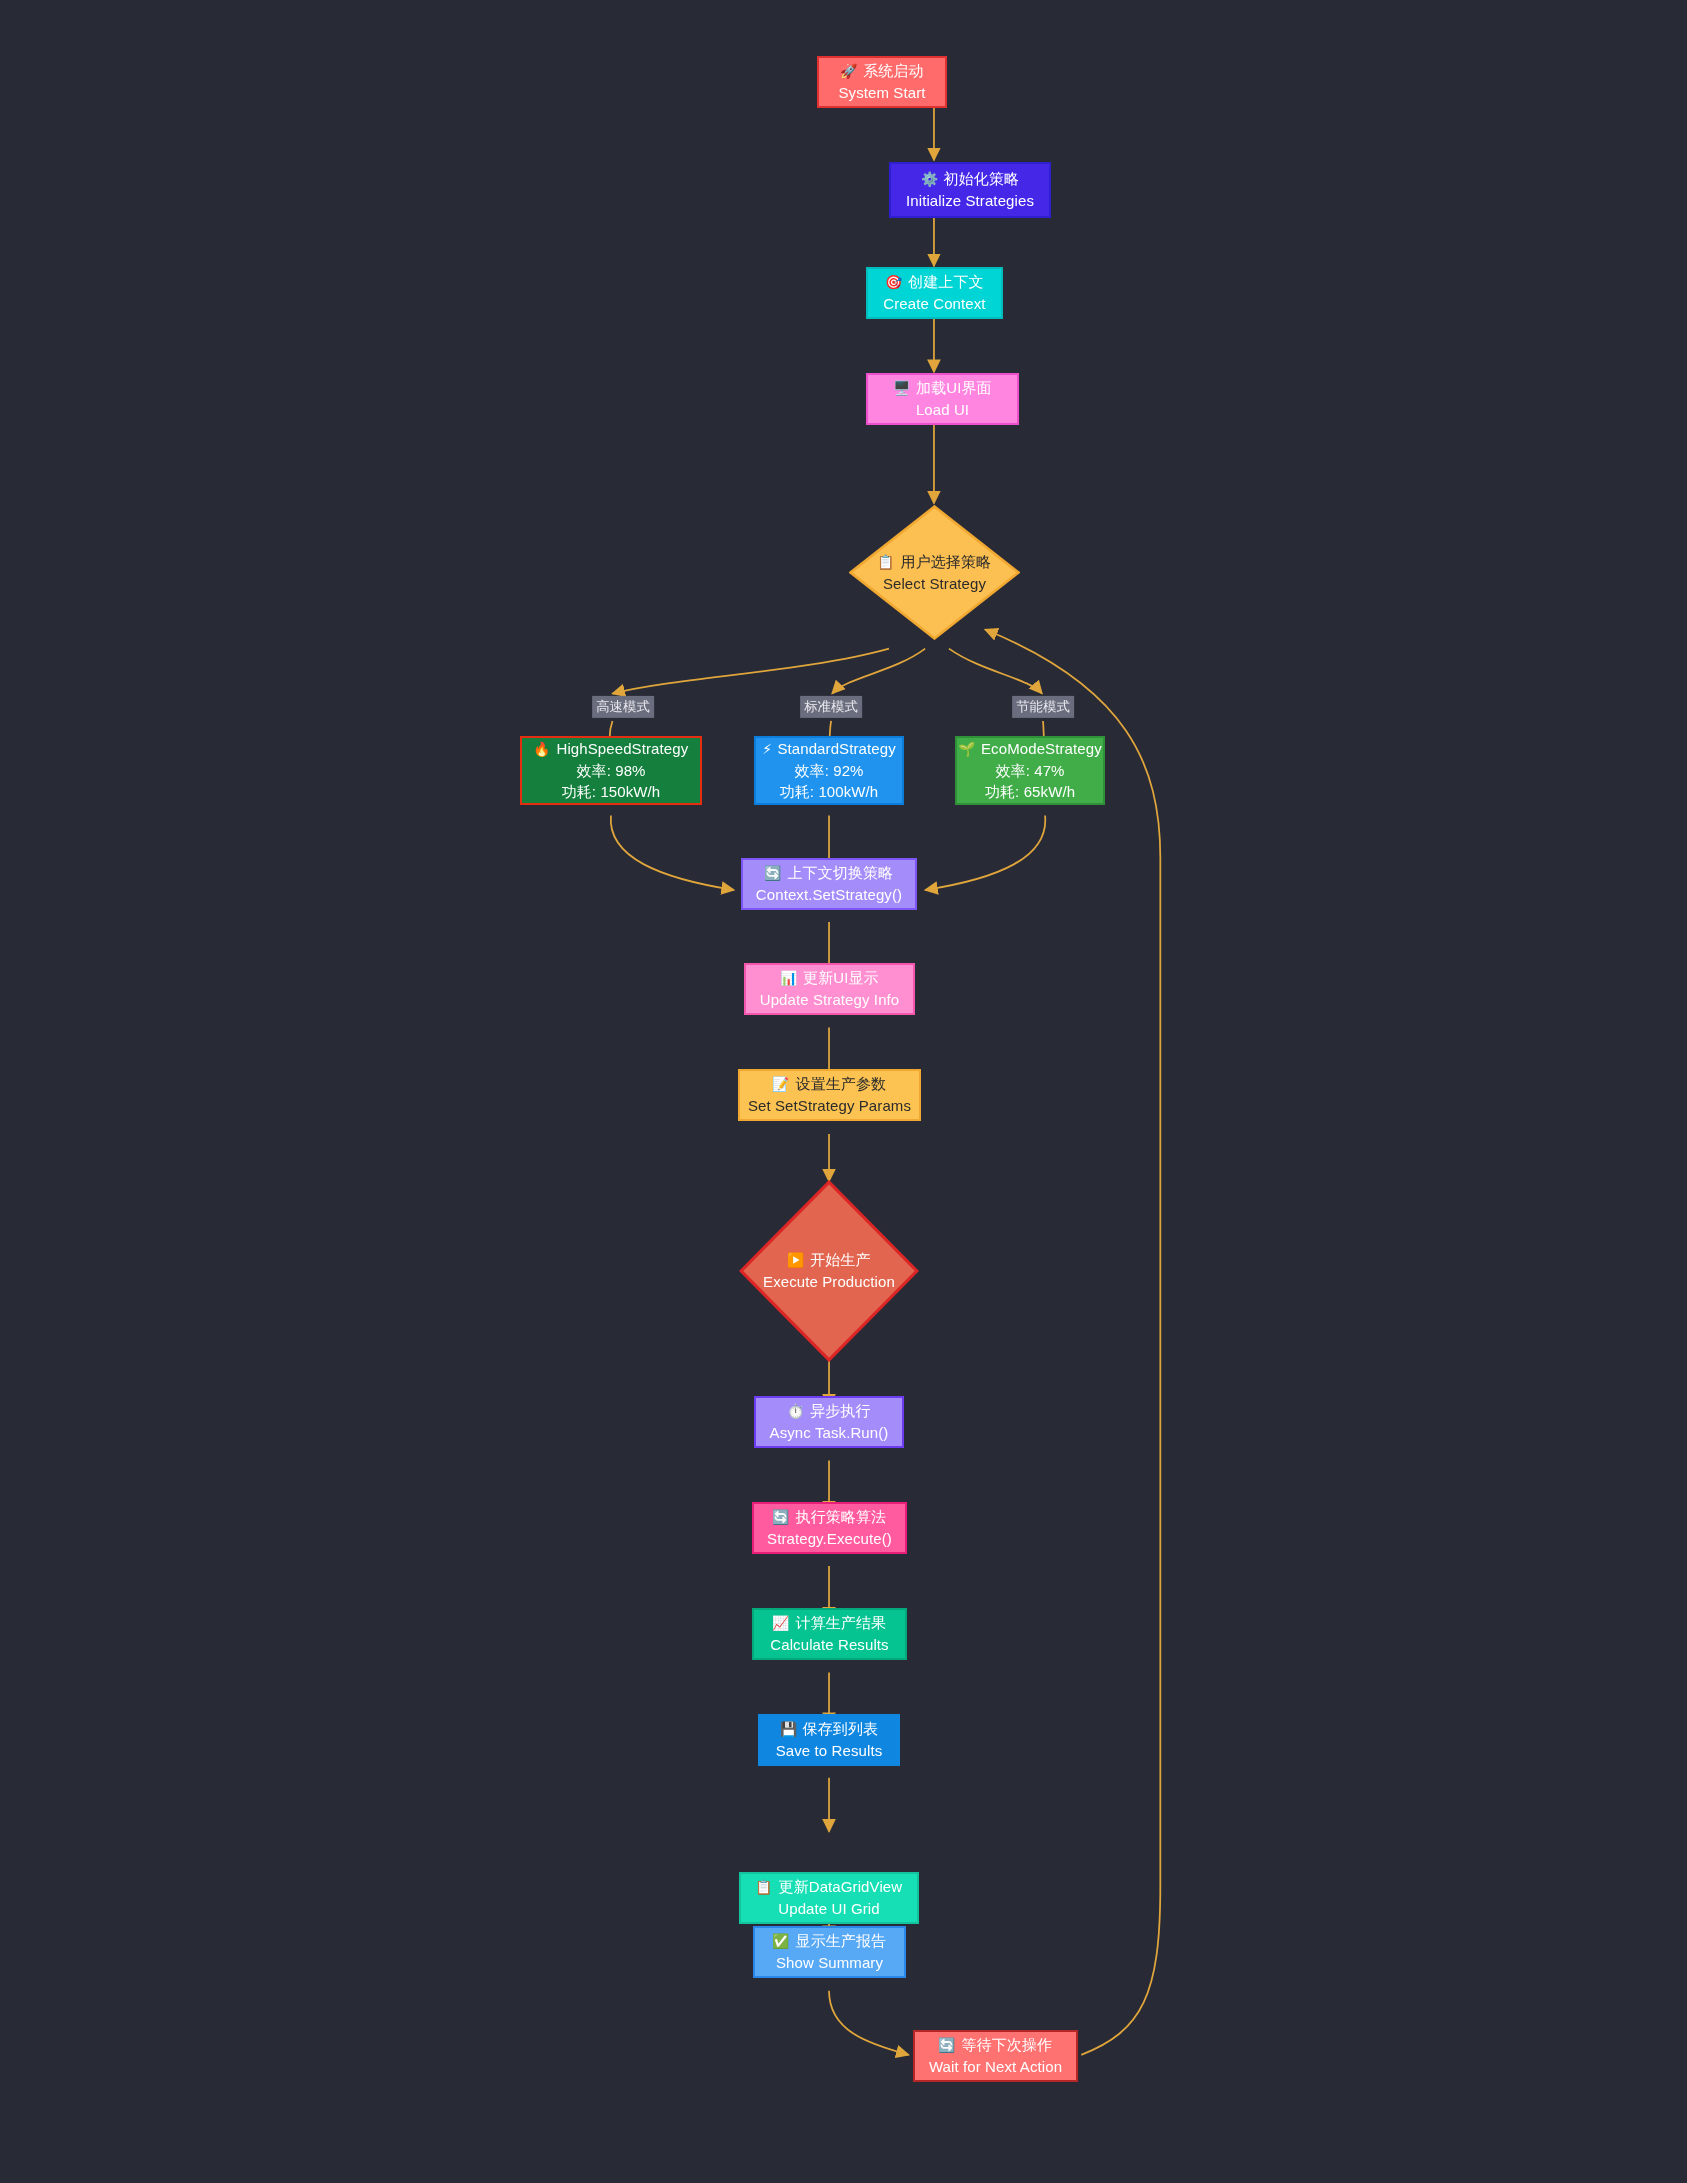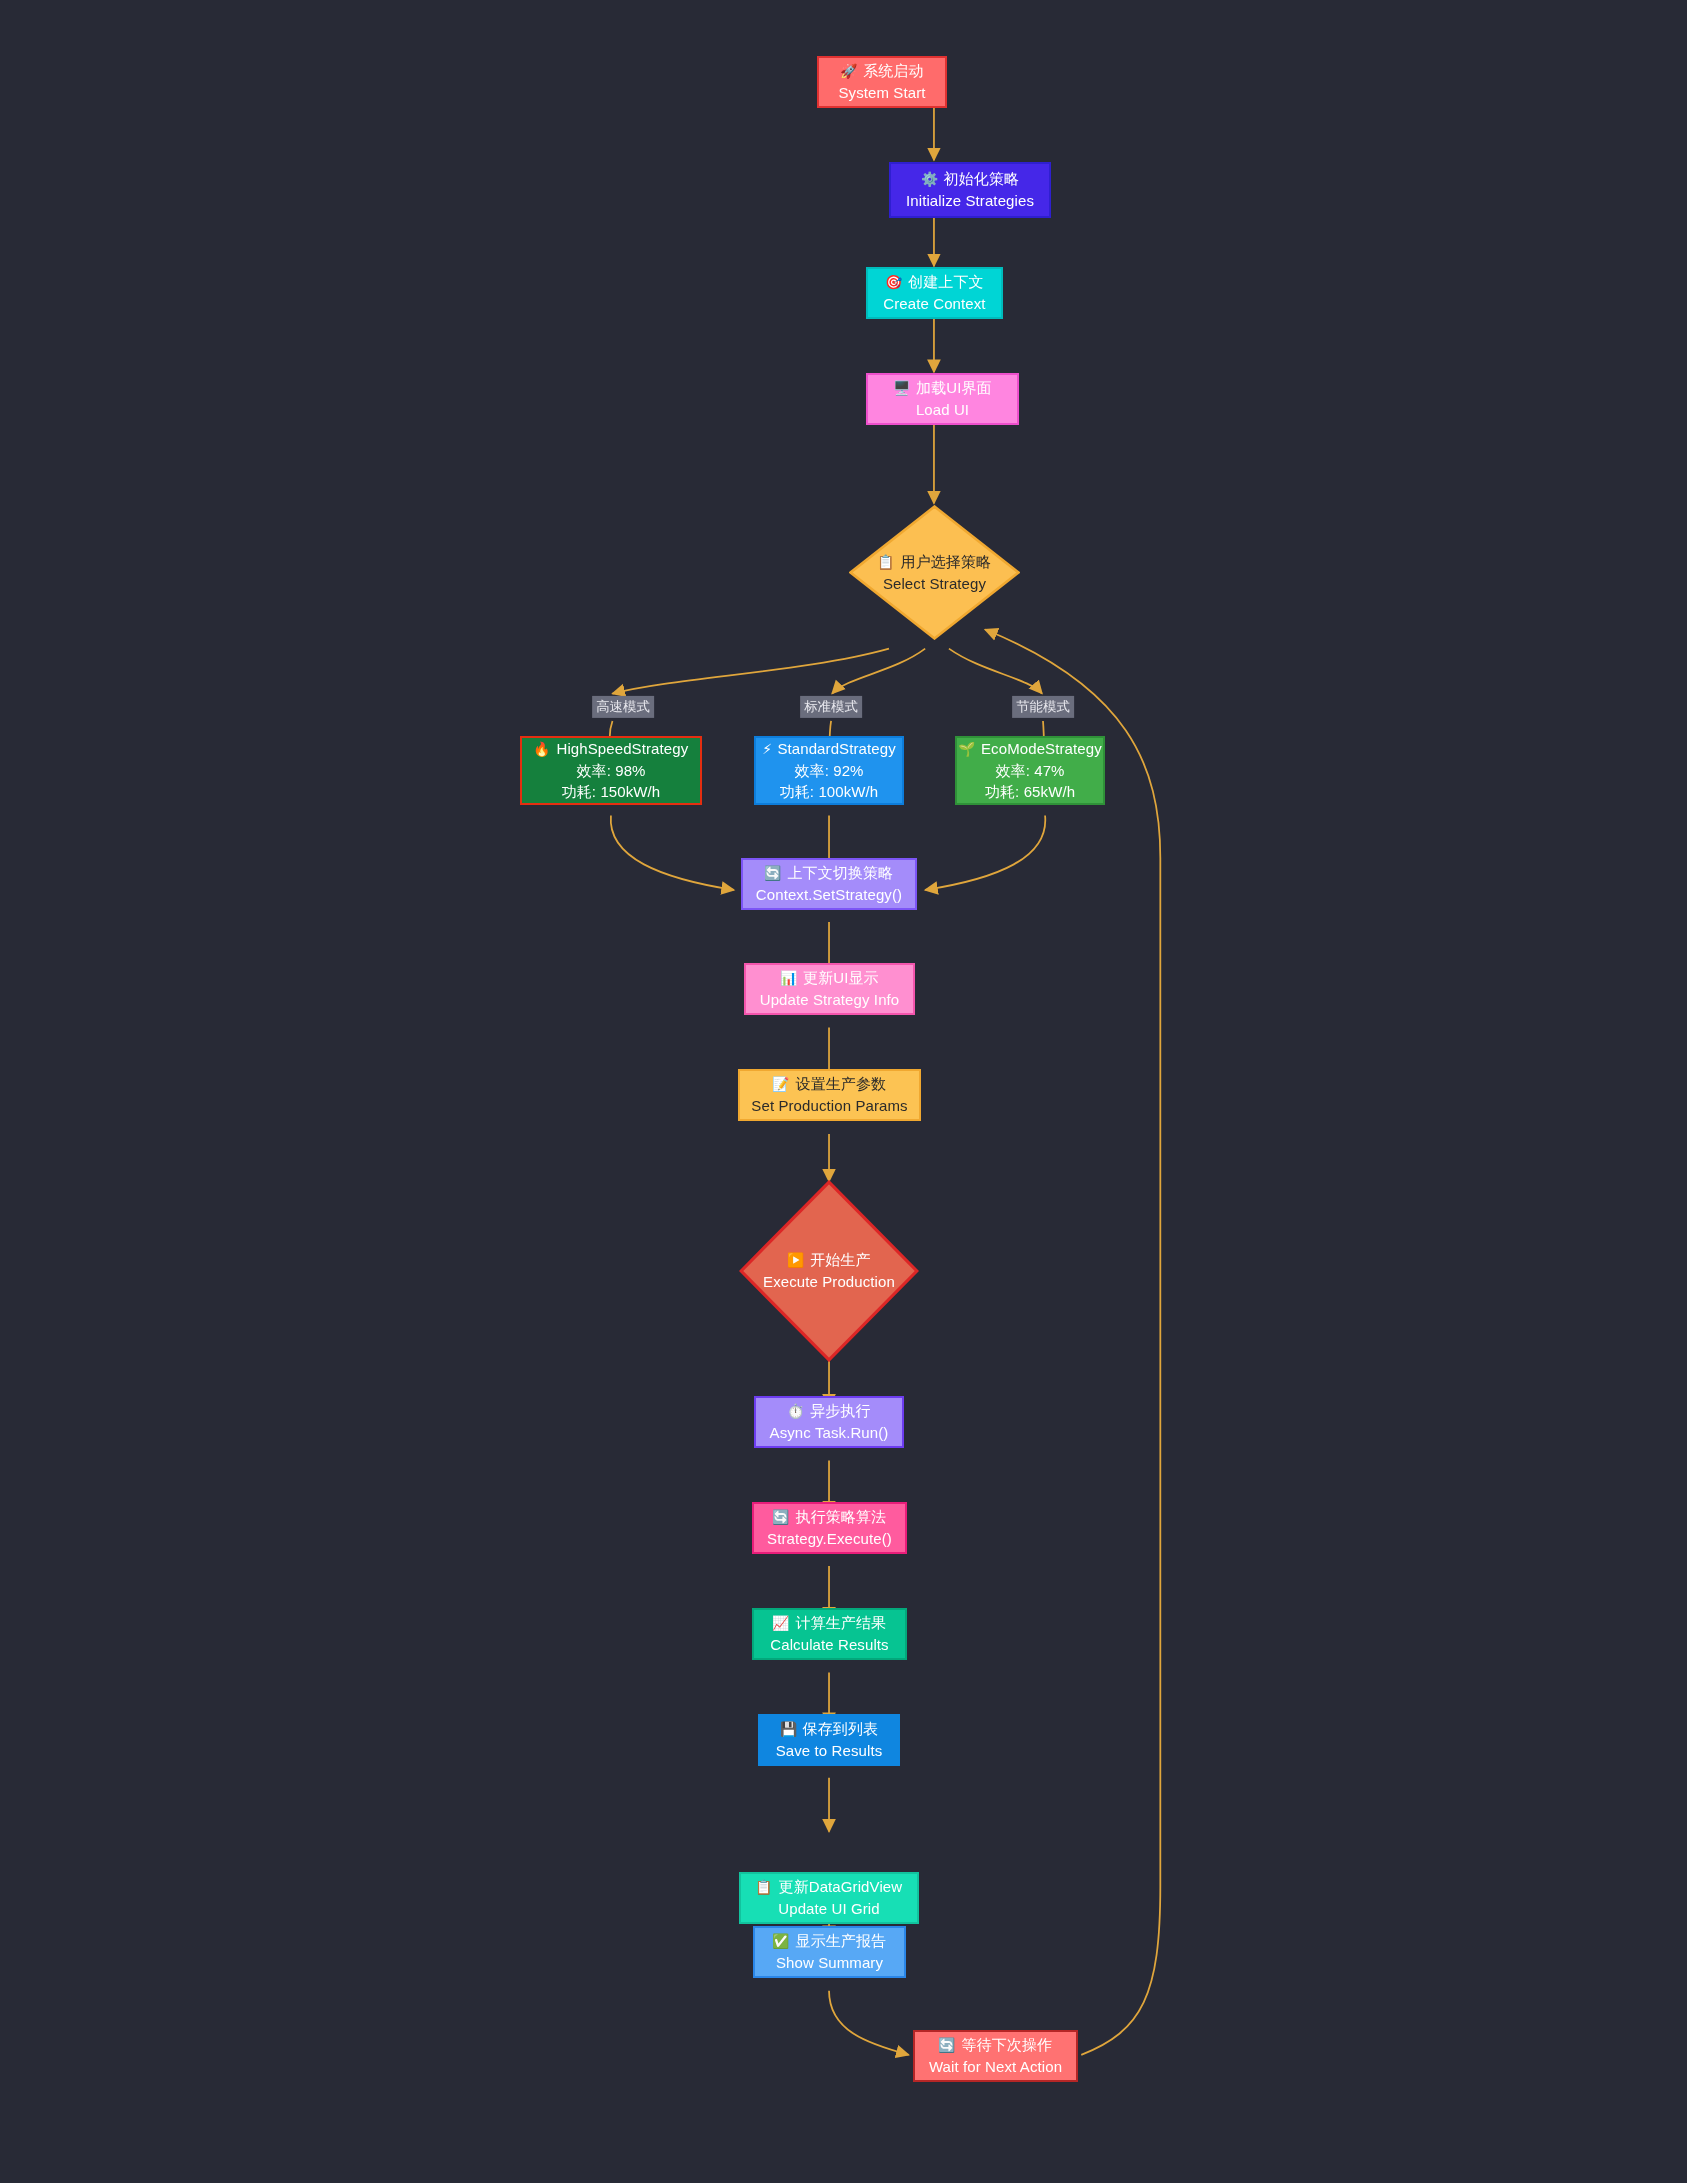--- a/index.html
+++ b/index.html
@@ -163,21 +163,21 @@
     <span class="l2">Context.SetStrategy()</span>
   </div>
 
   <div class="node rect" style="left:744px;top:963px;width:171px;height:52px;background:#ff8fd0;border-color:#f455ad;color:#ffffff;">
     <span class="l1"><span class="ico">📊</span><span>更新UI显示</span></span>
     <span class="l2">Update Strategy Info</span>
   </div>
 
   <div class="node rect" style="left:738px;top:1069px;width:183px;height:52px;background:#fcc353;border-color:#f0a830;color:#2b2b2b;">
     <span class="l1"><span class="ico">📝</span><span>设置生产参数</span></span>
-    <span class="l2">Set Production Params</span>
+    <span class="l2">Set SetStrategy Params</span>
   </div>
 
   <div class="node diamond" style="left:739px;top:1180px;width:180px;height:182px;color:#ffffff;">
     <svg class="dshape" viewBox="0 0 348 352" preserveAspectRatio="none">
       <polygon points="174,4 344,176 174,348 4,176" fill="#e2654f" stroke="#dc2626" stroke-width="6"></polygon>
     </svg>
     <div class="dtext">
       <span class="l1"><span class="ico">▶️</span><span>开始生产</span></span>
       <span class="l2">Execute Production</span>
     </div>

